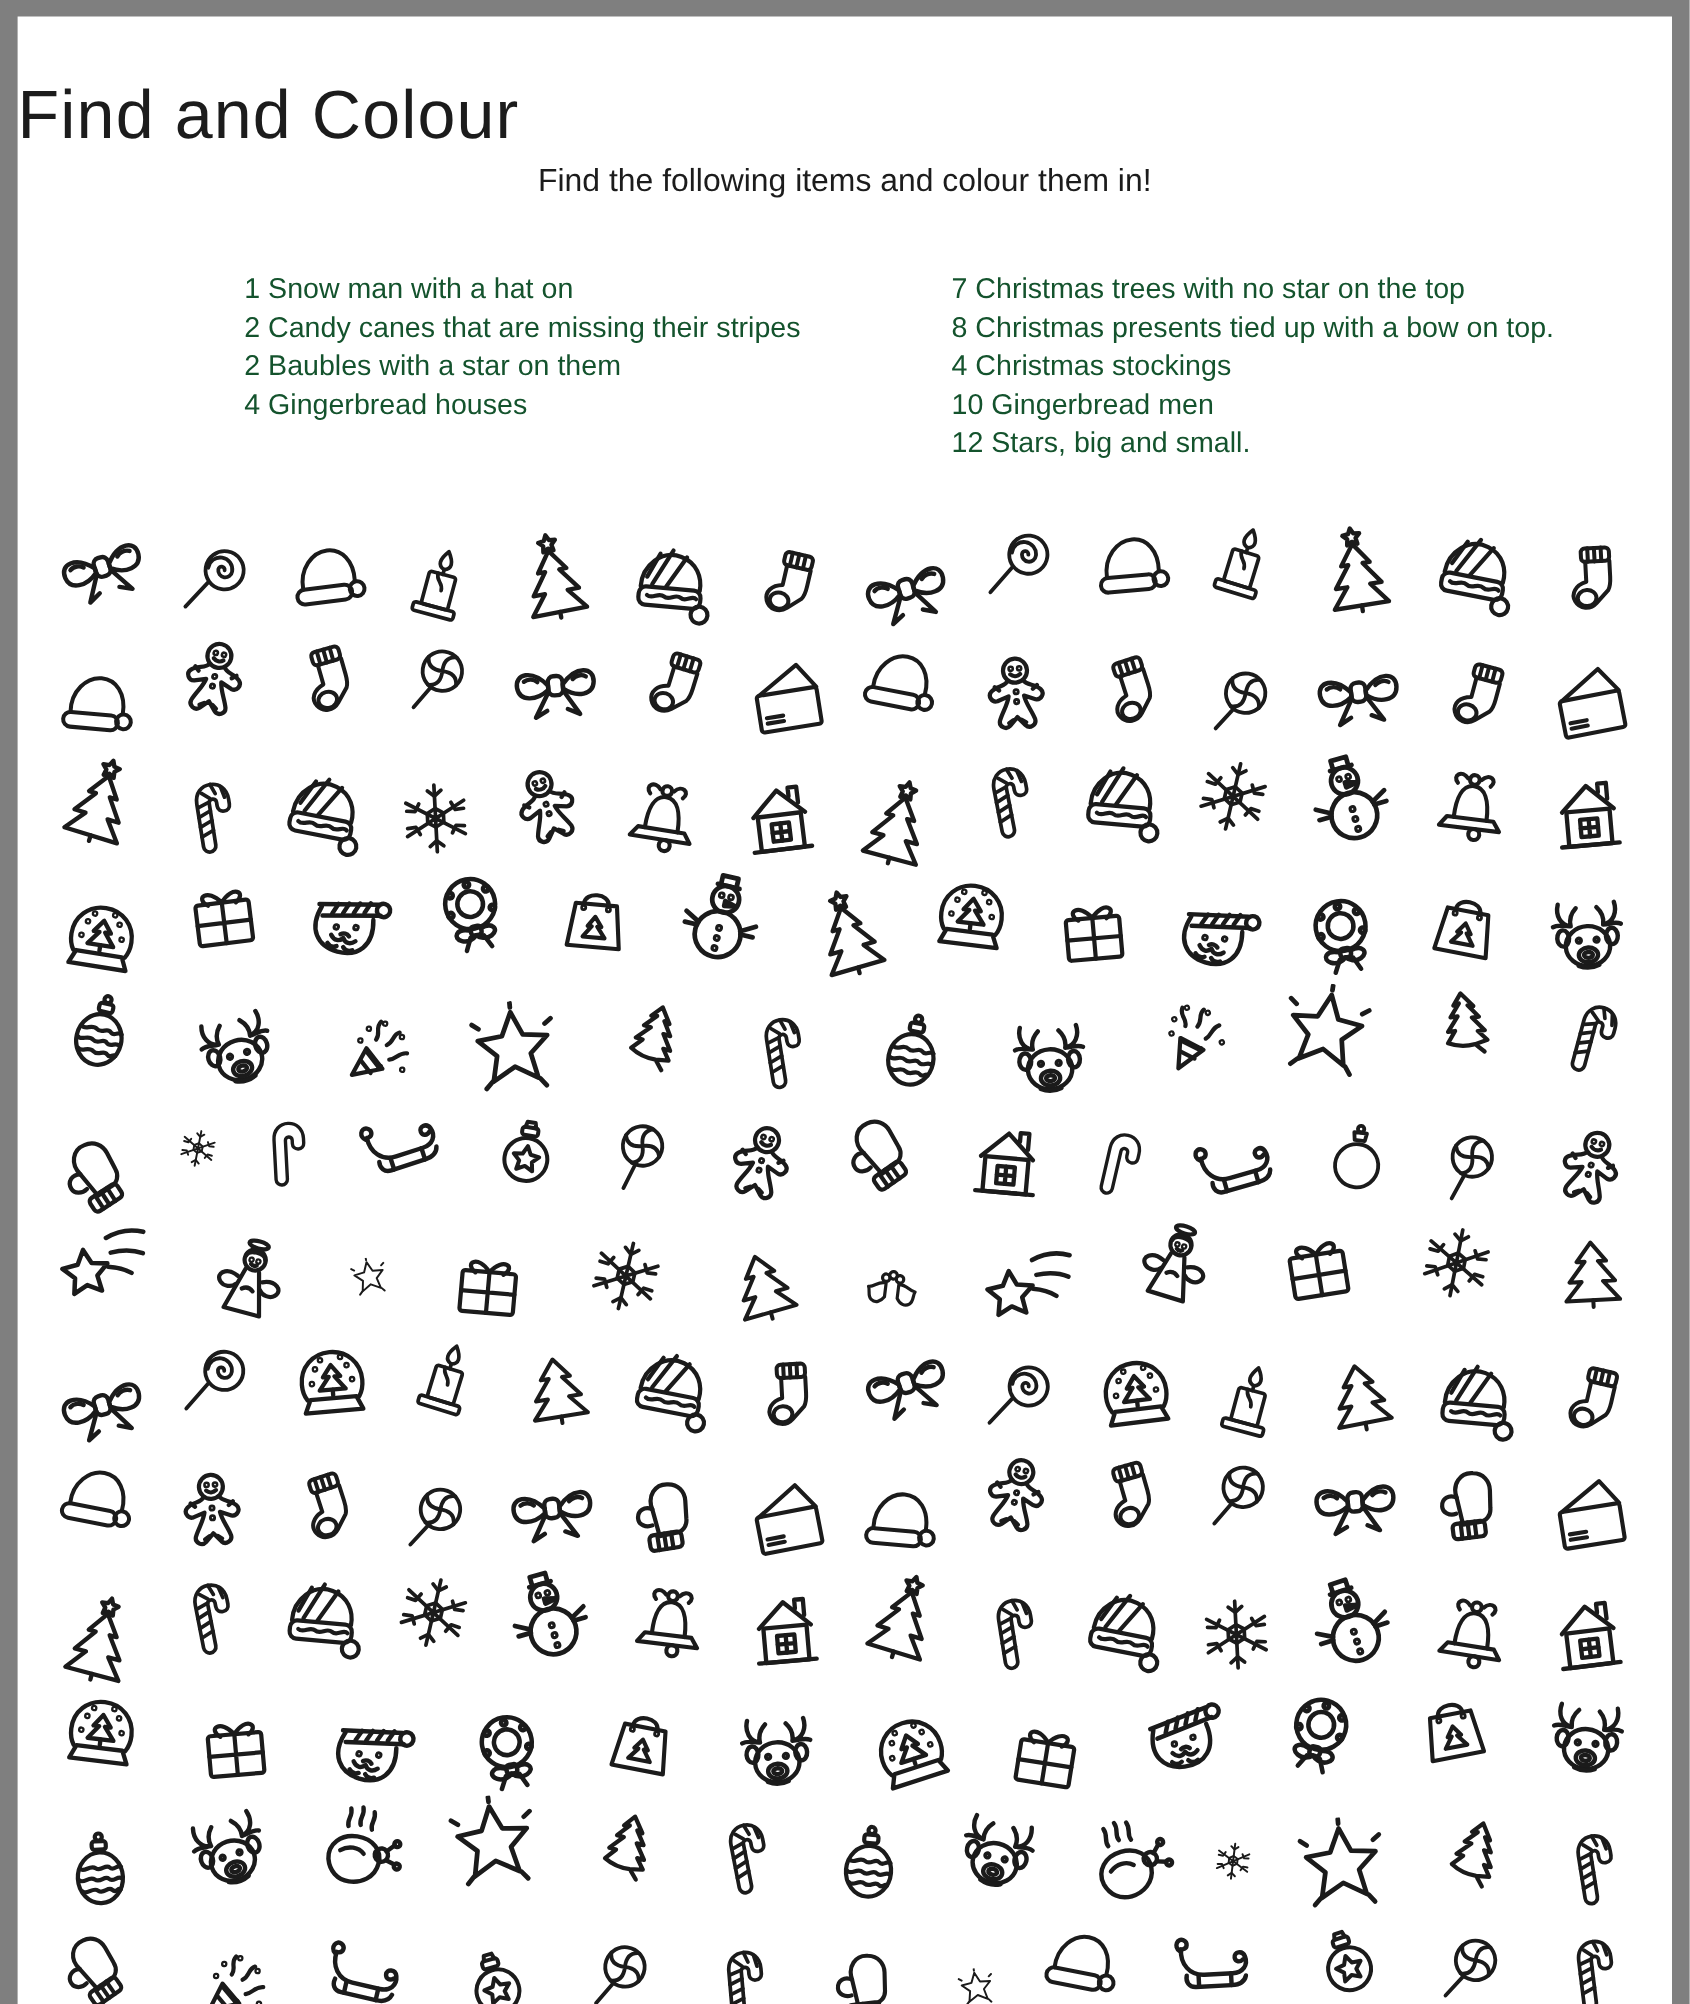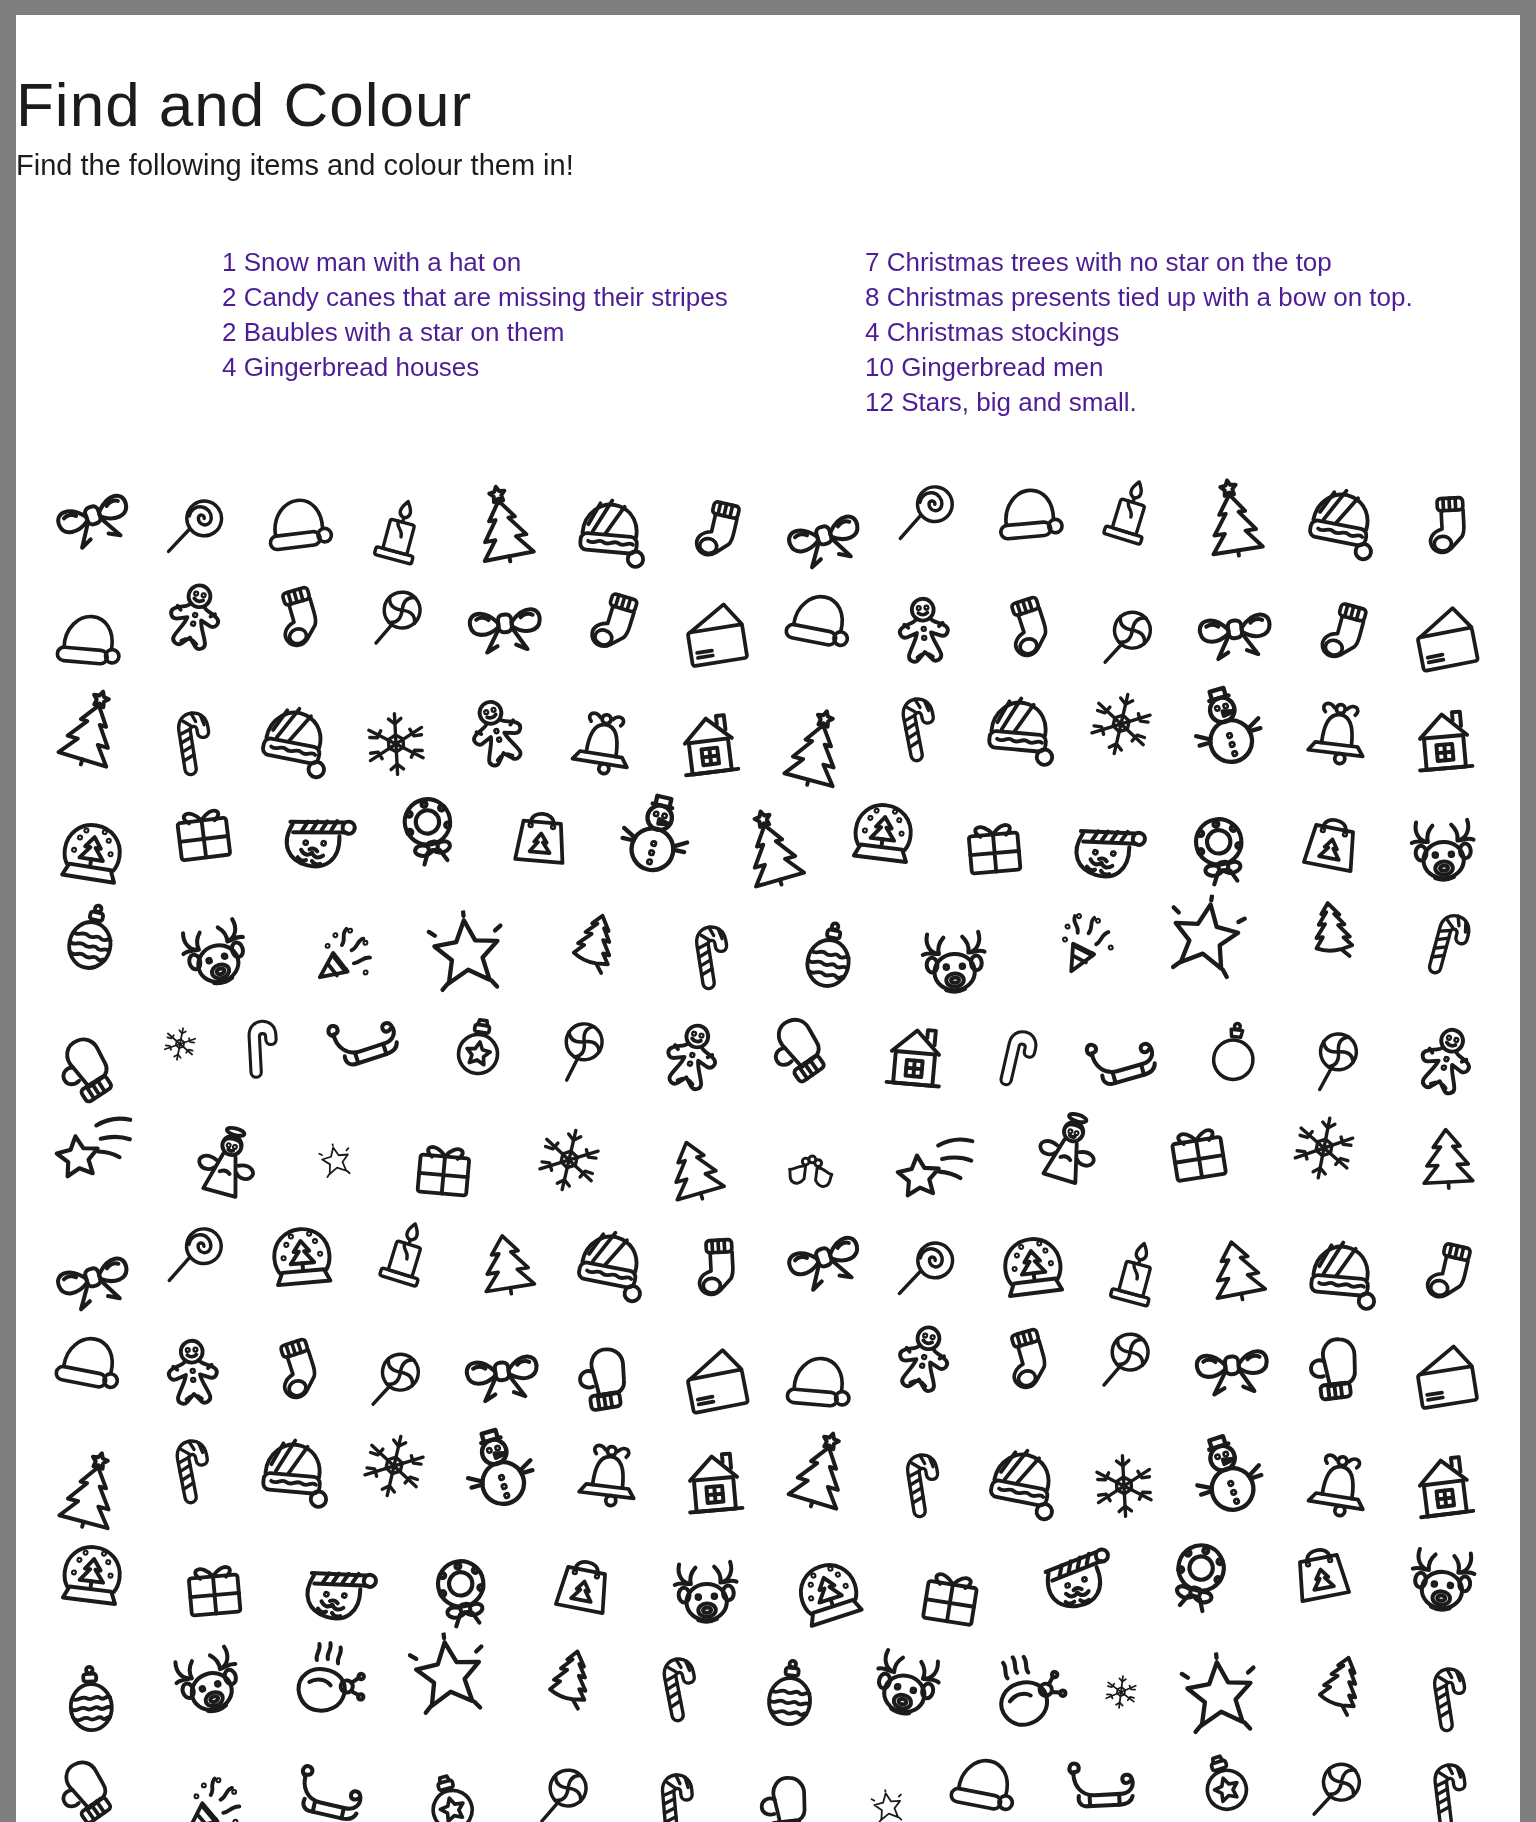--- a/index.html
+++ b/index.html
@@ -11,24 +11,24 @@
   }
   .page{
     position:absolute;left:16px;top:15px;width:1504px;height:1860px;
     background:#ffffff;box-sizing:border-box;padding-top:56px;
   }
   h1.title{
     margin:0;text-align:left;font-size:62px;font-weight:normal;
     letter-spacing:1px;line-height:68px;color:#1c1c1c;
   }
   .subtitle{
-    margin-top:8px;text-align:left;font-size:29px;line-height:36px;color:#1c1c1c;
+    margin-top:8px;text-align:center;font-size:29px;line-height:36px;color:#1c1c1c;
   }
   .checklist{position:relative;margin-top:62px;height:210px;}
-  .check-col{position:absolute;top:0;font-size:26px;line-height:35px;color:#4c1d95;}
+  .check-col{position:absolute;top:0;font-size:26px;line-height:35px;color:#14532d;}
   .check-col.left{left:206px;}
   .check-col.right{left:816px;margin-left:33px;}
   .check-item{white-space:nowrap;}
   #icon-grid{margin-top:16px;}
   .icon-row{
     display:flex;justify-content:space-between;align-items:center;
     height:106px;padding:0 34px;
   }
   .cell{display:flex;align-items:center;justify-content:center;}
   .icon{

